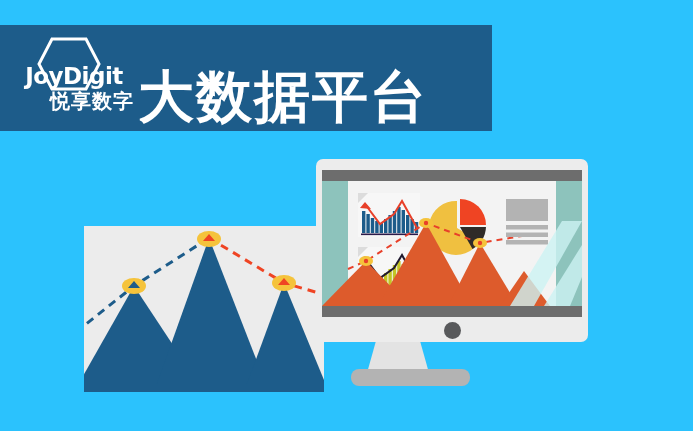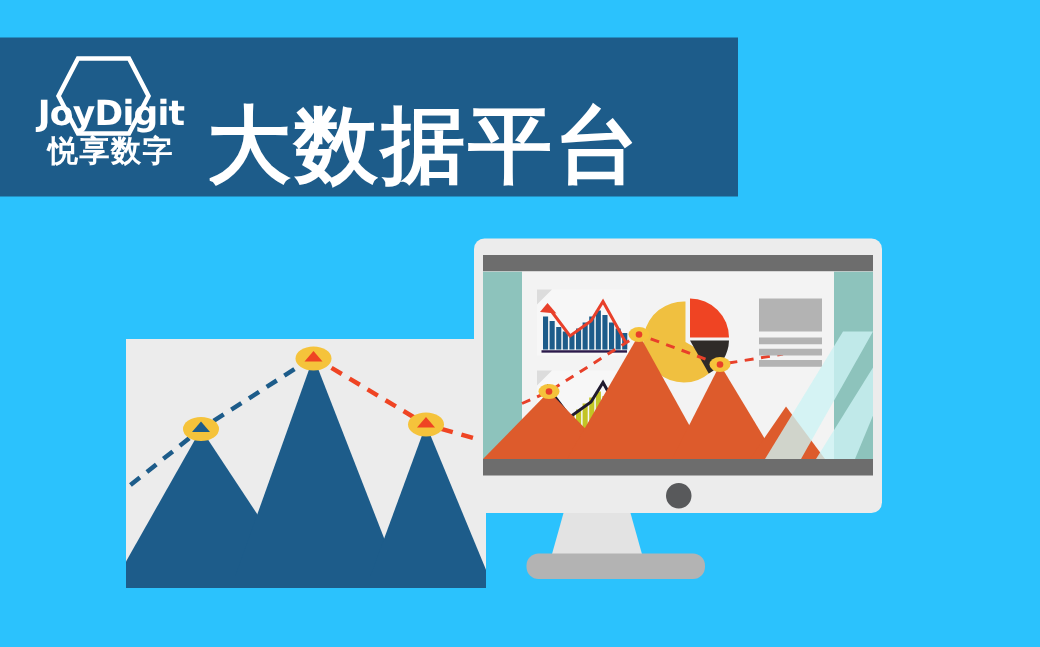--- a/index.html
+++ b/index.html
@@ -23,21 +23,21 @@
   .logo-word{
     position:absolute;left:0;top:16px;width:120px;
     text-align:center;color:#ffffff;
     font-size:23px;font-weight:bold;letter-spacing:-0.5px;
     font-family:"DejaVu Sans",sans-serif;
     line-height:1;
     margin-top:16px;
   }
   .logo-sub{
     position:absolute;left:0;top:58px;width:120px;
-    text-align:center;color:#ffffff;
+    text-align:right;color:#ffffff;
     font-size:20px;font-weight:bold;letter-spacing:1px;
     line-height:1;
   }
   .banner-title{
     position:absolute;left:138px;top:44px;
     color:#ffffff;font-size:56px;font-weight:bold;
     letter-spacing:2px;line-height:1;white-space:nowrap;text-align:right;
   }
 
   

